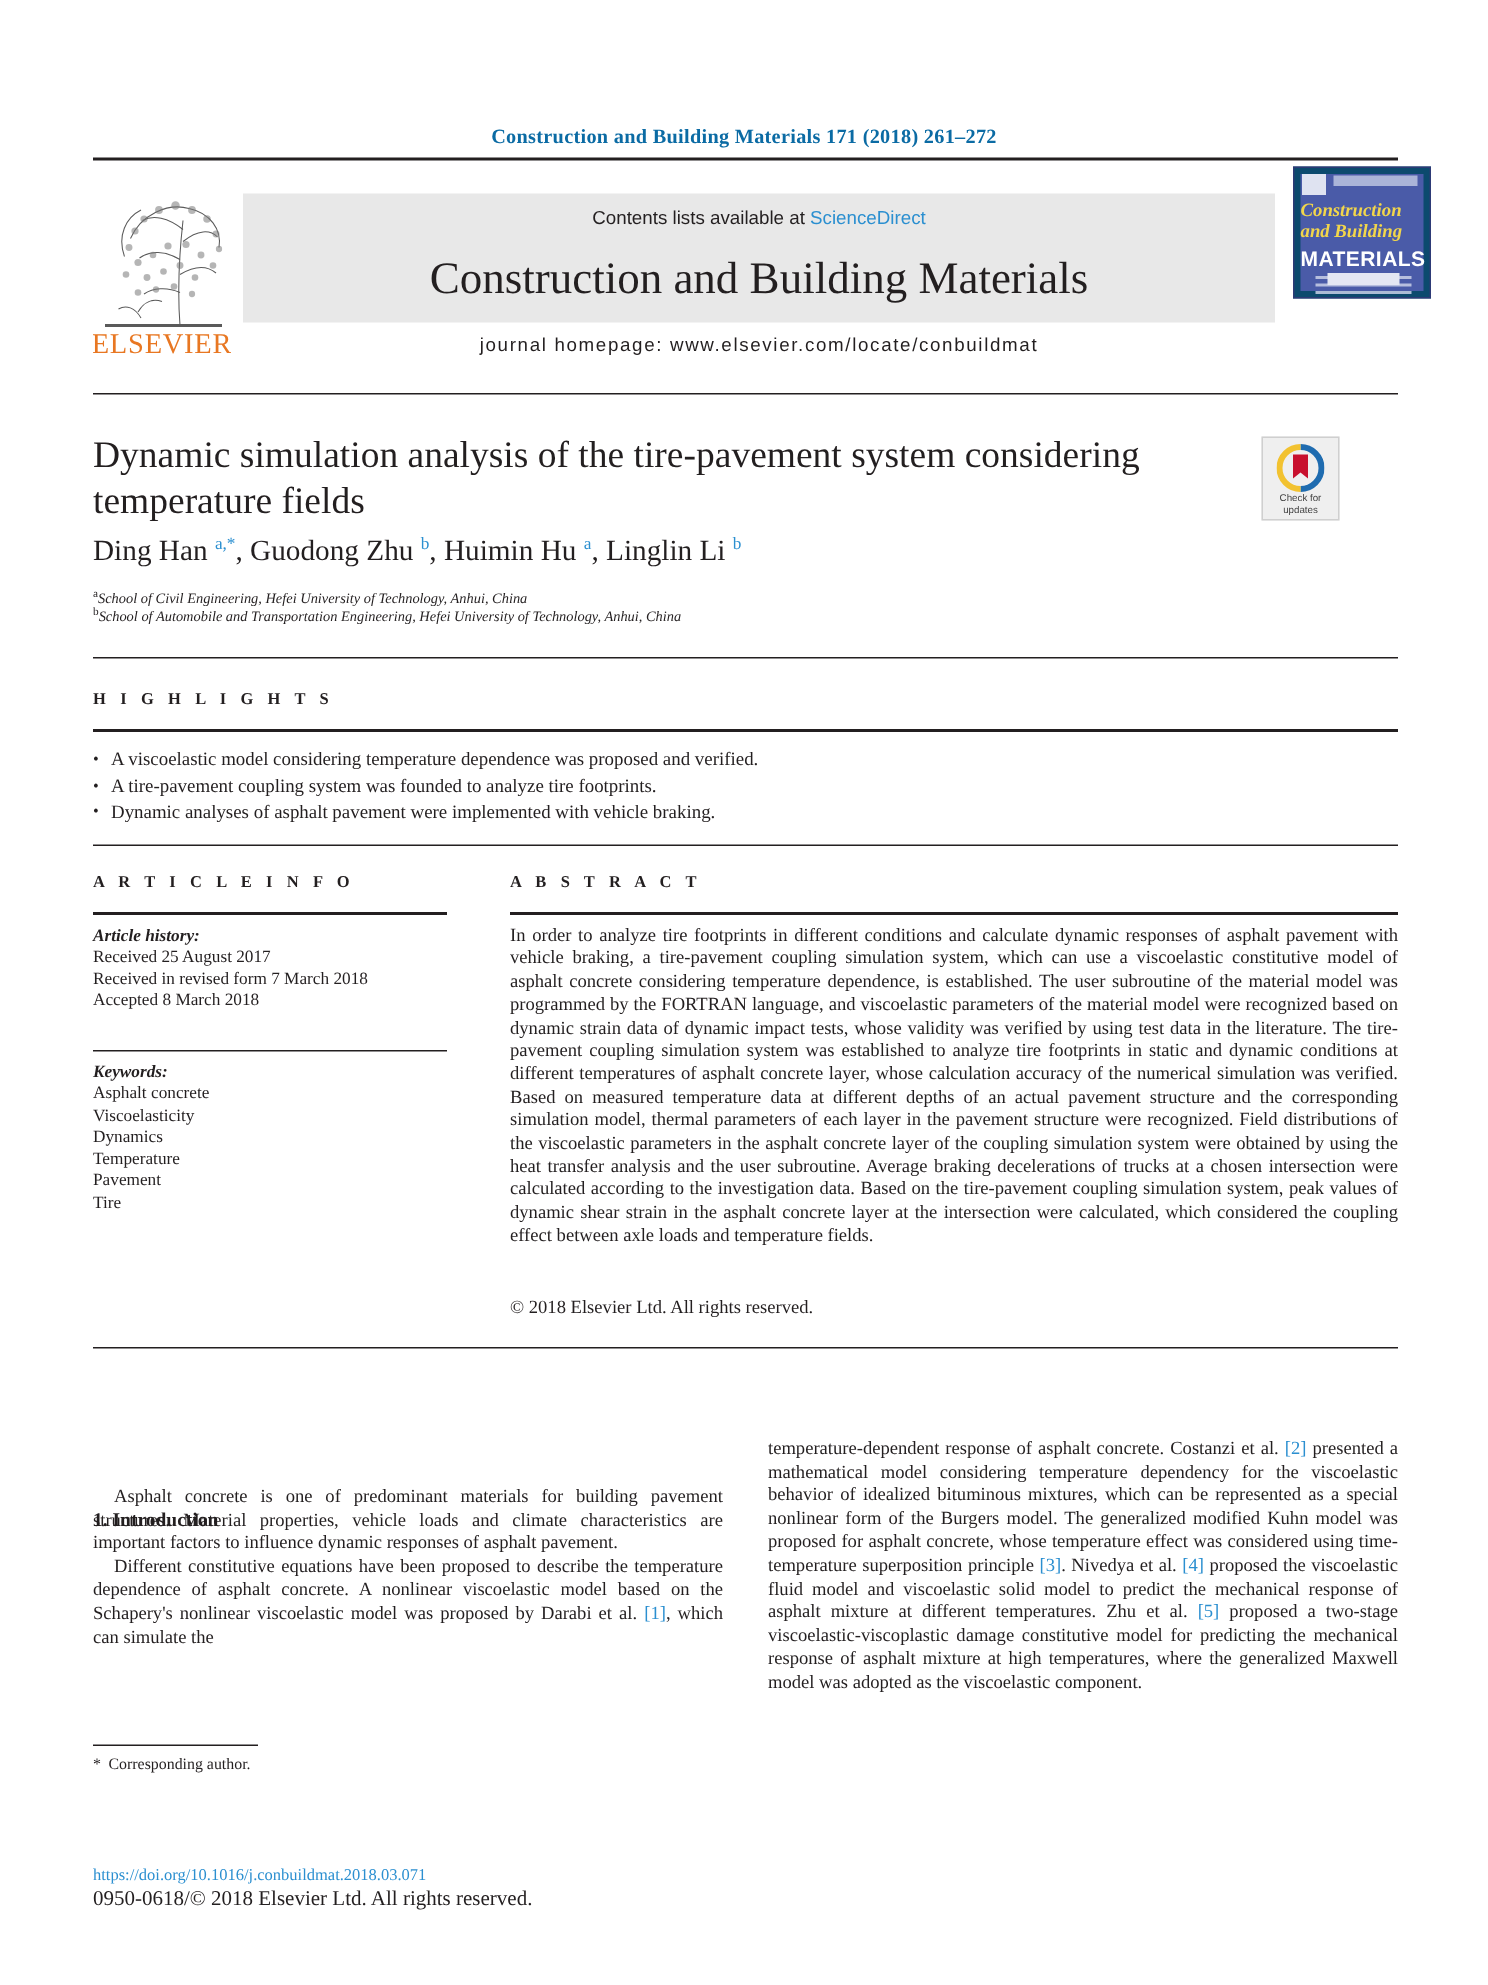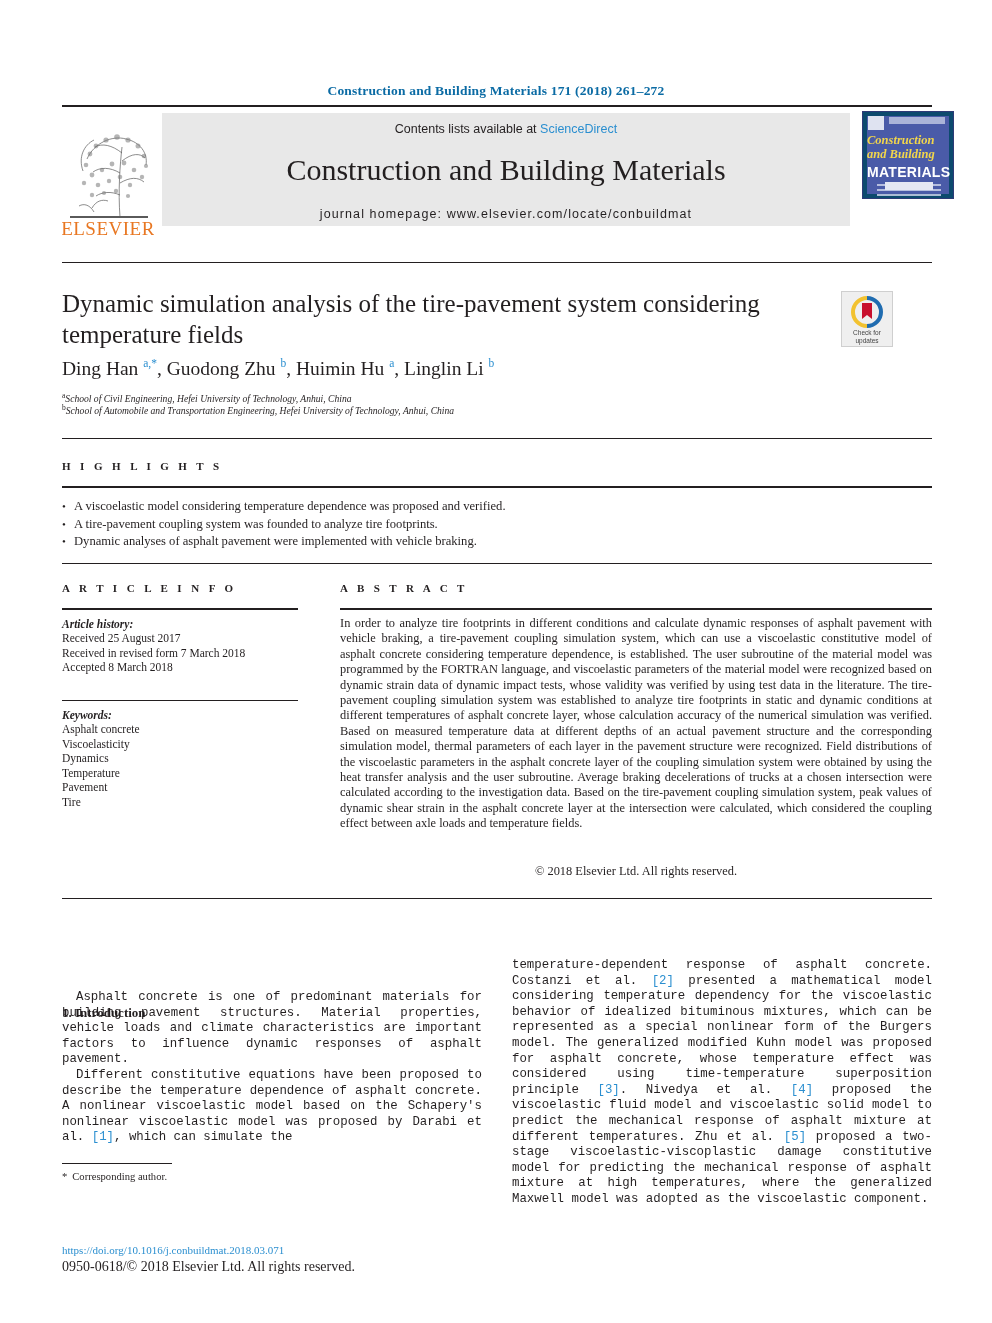--- a/index.html
+++ b/index.html
@@ -26,21 +26,21 @@
 
   
   .masthead { position:absolute; top:105px; left:62px; width:870px; height:132px; }
   .mast-rule {
     position:absolute; top:0; left:0; width:870px; height:2px; background:#231f20;
   }
   .elsevier-logo {
     position:absolute; left:0; top:8px; width:92px; height:124px;
   }
   .banner {
-    position:absolute; left:100px; top:8px; width:688px; height:113px;
+    position:absolute; left:100px; top:24px; width:688px; height:86px;
     background:#e8e8e8;
   }
   .banner-contents {
     position:absolute; top:9px; left:0; width:688px; text-align:center;
     font-family:"Liberation Sans", sans-serif; font-size:12.5px; color:#231f20;
   }
   .sd-link { color:#2b8fd0; }
   .banner-journal {
     position:absolute; top:40px; left:0; width:688px; text-align:center;
     font-family:"Liberation Serif", serif; font-size:30px; color:#231f20;
@@ -146,34 +146,34 @@
   .ai-rule2 { position:absolute; top:700px; left:62px; width:236px; height:1px; background:#231f20; }
   .kw-col { position:absolute; top:709px; left:62px; width:236px; }
 
   .abstract {
     position:absolute; top:616px; left:340px; width:592px;
     font-family:"Liberation Serif", serif; font-size:12.4px; line-height:15.4px;
     color:#231f20; text-align:justify;
   }
   .copyright {
     position:absolute; top:864px; left:340px; width:592px;
-    text-align:center;
+    text-align:left;
     font-family:"Liberation Serif", serif; font-size:12.4px; color:#231f20;
   }
   .ab-rule-bot { position:absolute; top:898px; left:62px; width:870px; height:1px; background:#231f20; }
 
   
   .sec-head {
     position:absolute; top:1005px; left:62px;
     font-family:"Liberation Serif", serif; font-weight:bold;
     font-size:13px; color:#231f20;
   }
   .col {
     position:absolute; width:420px;
-    font-family:Liberation Mono, monospace; font-size:12.4px;
+    font-family:Liberation Serif, serif; font-size:12.4px;
     line-height:15.6px; color:#231f20; text-align:justify;
   }
   .col.left  { top:990px; left:62px; }
   .col.right { top:958px; left:512px; }
   .col p { margin:0; text-indent:14px; }
   .ref { color:#2b8fd0; }
 
   
   .fn-rule { position:absolute; top:1163px; left:62px; width:110px; height:1px; background:#231f20; }
   .fn {

